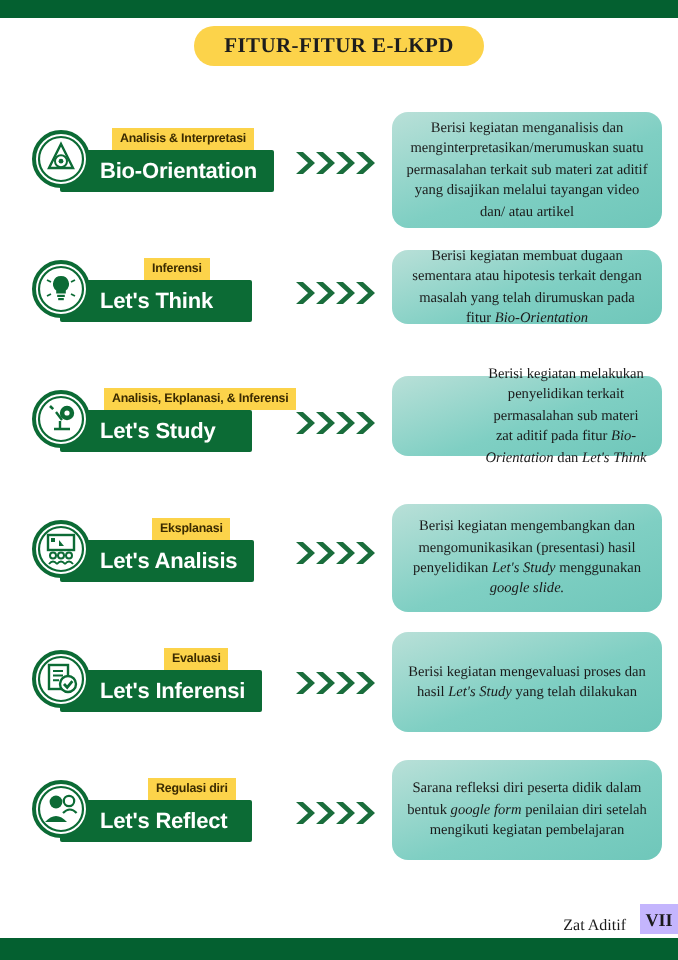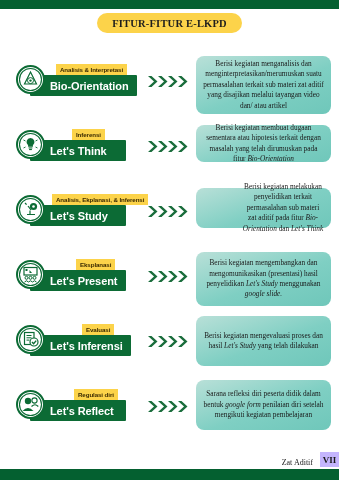--- a/index.html
+++ b/index.html
@@ -265,21 +265,21 @@
           <circle cx="8.5" cy="15.8" r="1.5" fill="none" stroke="#0c6b35" stroke-width="1"></circle>
           <circle cx="12.5" cy="15.8" r="1.5" fill="none" stroke="#0c6b35" stroke-width="1"></circle>
           <circle cx="16.5" cy="15.8" r="1.5" fill="none" stroke="#0c6b35" stroke-width="1"></circle>
           <path d="M6.5 20 q2-2.5 4 0 M10.5 20 q2-2.5 4 0 M14.5 20 q2-2.5 4 0" stroke="#0c6b35" stroke-width="1" fill="none"></path>
         </svg>
       </div>
       <div class="banner">
         <div class="tag" style="left:46px">
           <span>Eksplanasi</span>
         </div>
-        <div class="banner-name">Let's Present</div>
+        <div class="banner-name">Let's Analisis</div>
       </div>
     </div>
     <div class="chevrons">
       <svg width="46" height="15" viewBox="0 0 46 15">
         <path d="M1 2 L7 7.5 L1 13 L4.5 13 L10.5 7.5 L4.5 2 Z" fill="#1a6d3c"></path>
         <path d="M11 2 L17 7.5 L11 13 L14.5 13 L20.5 7.5 L14.5 2 Z" fill="#1a6d3c"></path>
         <path d="M21 2 L27 7.5 L21 13 L24.5 13 L30.5 7.5 L24.5 2 Z" fill="#1a6d3c"></path>
         <path d="M31 2 L37 7.5 L31 13 L34.5 13 L40.5 7.5 L34.5 2 Z" fill="#1a6d3c"></path>
       </svg>
     </div>

